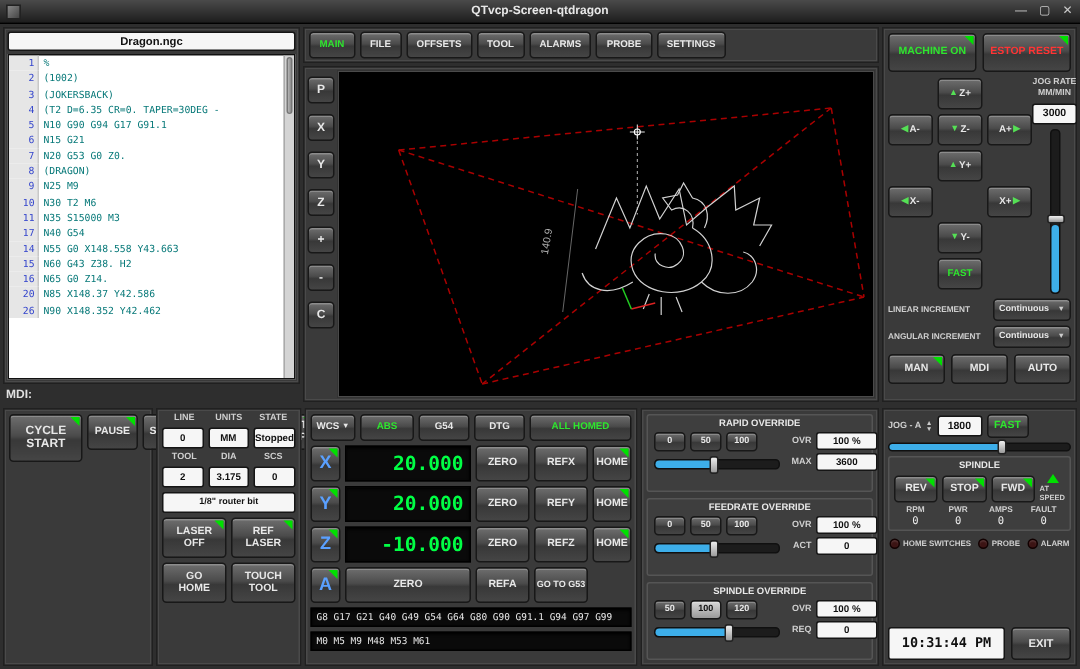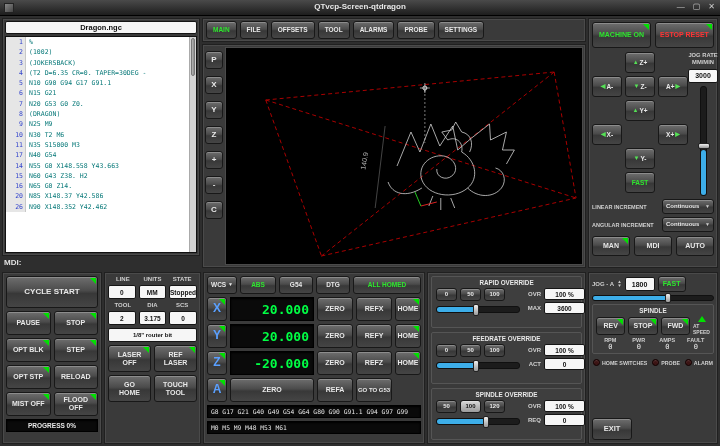--- a/index.html
+++ b/index.html
@@ -92,21 +92,21 @@
   #jog-vslider { flex:1; }
   .inc-row { display:flex; align-items:center; gap:3px; margin-top:3px; }
   .inc-row .lbl { flex:1; font-size:5.5px; }
   .combo { width:52px; height:15px; font-size:6px; justify-content:space-between; padding:0 3px; }
   .combo .caret { font-size:5px; color:#ccc; }
   #mode-row { display:flex; gap:4px; margin-top:4px; }
   #mode-row .btn { flex:1; height:20px; font-size:7px; }
 
   
   #program-panel { left:2px; top:272px; width:100px; height:172px; padding:3px;
-    display:flex; flex-direction:column; gap:3px; }
+    display:flex; gap:3px; }
   #cycle-start { height:32px; font-size:8px; padding:0 10px; }
   .pc-row { display:grid; grid-template-columns:1fr 1fr; gap:3px; }
   .pc-row .btn { height:24px; padding:0 4px; }
   #progress-bar { height:13px; display:flex; align-items:center; justify-content:center;
     font-size:6.5px; font-weight:bold; }
 
   
   #status-panel { left:104px; top:272px; width:97px; height:172px; padding:3px;
     display:flex; flex-direction:column; gap:3px; }
   .s-hdr { display:grid; grid-template-columns:1fr 1fr 1fr; text-align:center; }
@@ -465,21 +465,21 @@
   </div>
   <div class="dro-row">
     <div class="btn axis-btn led">Y</div>
     <div class="display dro-value">20.000</div>
     <div class="btn">ZERO</div>
     <div class="btn">REFY</div>
     <div class="btn led">HOME</div>
   </div>
   <div class="dro-row">
     <div class="btn axis-btn led">Z</div>
-    <div class="display dro-value">-20.000</div>
+    <div class="display dro-value">-10.000</div>
     <div class="btn">ZERO</div>
     <div class="btn">REFZ</div>
     <div class="btn led">HOME</div>
   </div>
   <div class="dro-row">
     <div class="btn axis-btn led">A</div>
     <div class="btn">ZERO</div>
     <div class="btn">REFA</div>
     <div class="btn" style="font-size:6px">GO TO G53</div>
   </div>
@@ -619,15 +619,16 @@
         <div class="dot"></div>
       <span class="lbl">PROBE</span>
       </div>
     <div class="ind">
         <div class="dot"></div>
       <span class="lbl">ALARM</span>
       </div>
   </div>
 
   <div id="clock-row">
+    <div id="clock" class="vbox">10:31:44 PM</div>
     <div id="exit-btn" class="btn">EXIT</div>
   </div>
 </div>
 
 </body></html>

